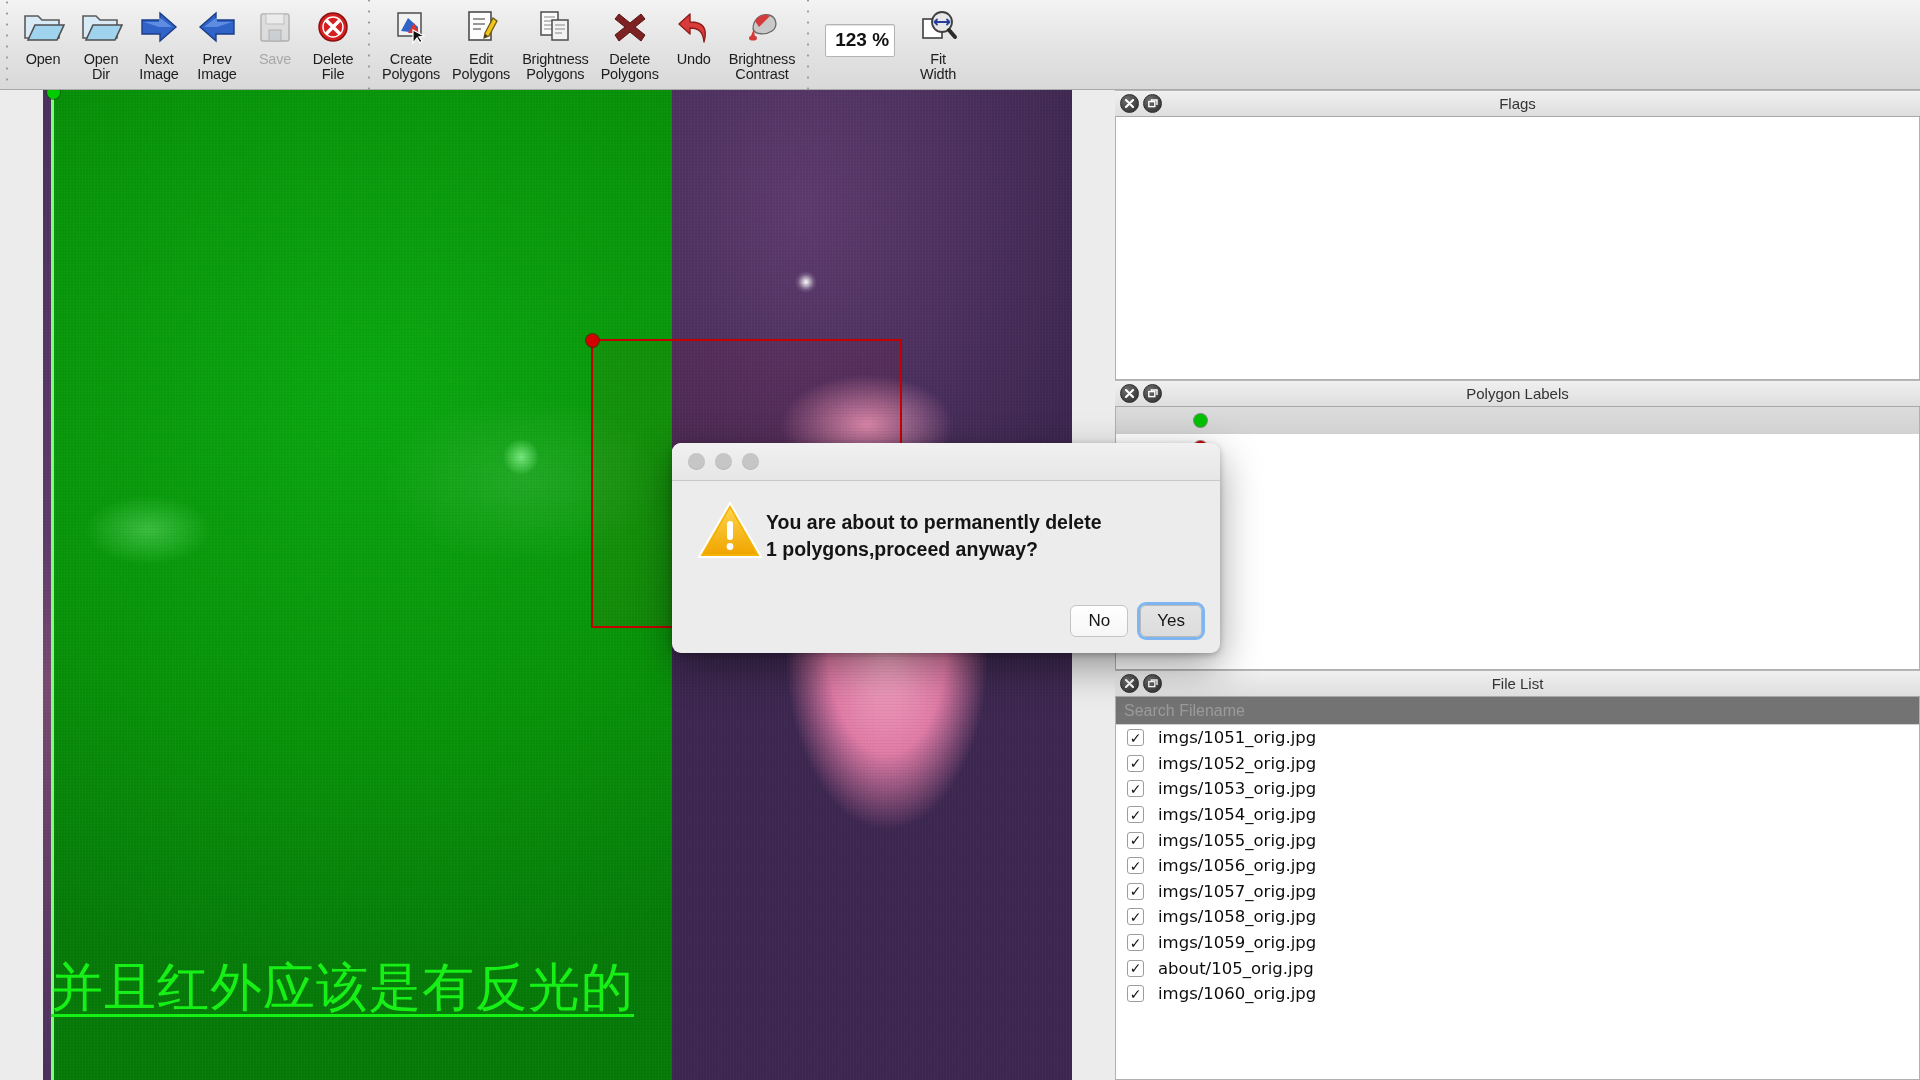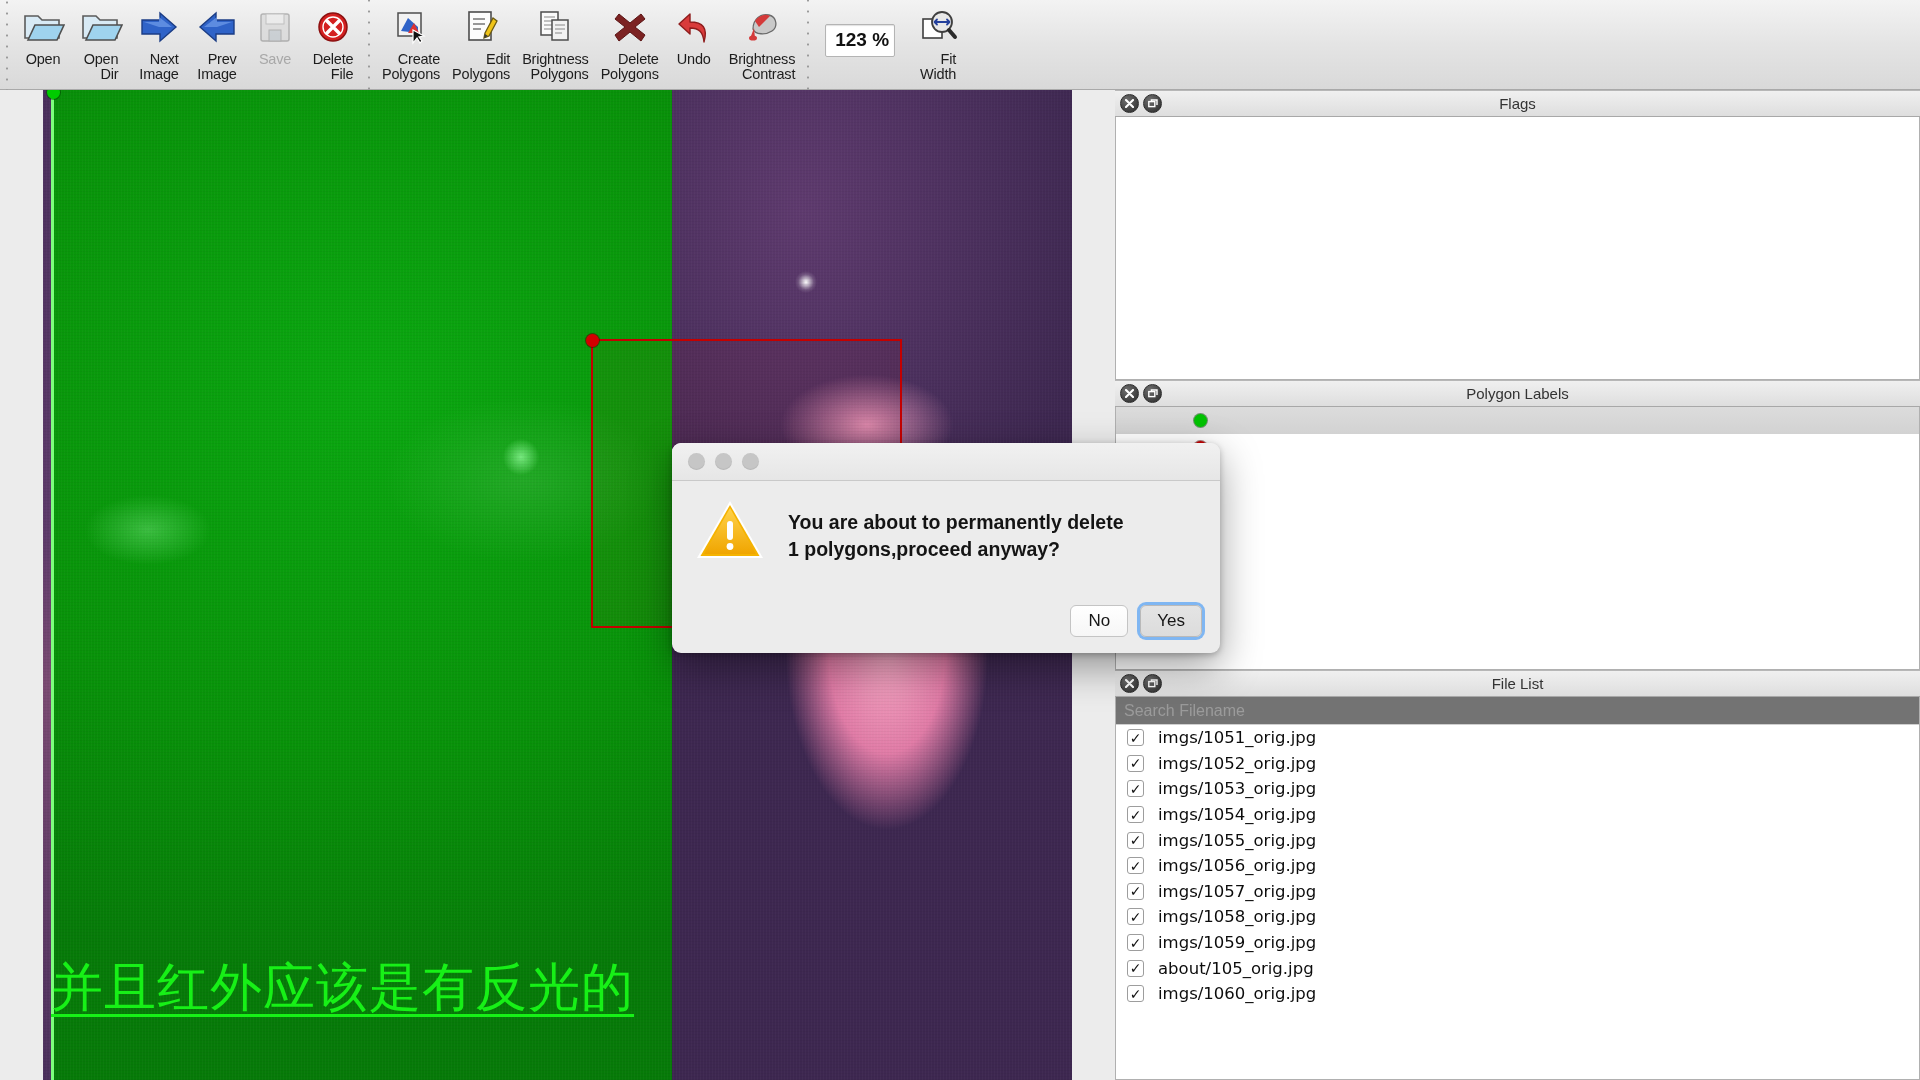--- a/index.html
+++ b/index.html
@@ -30,21 +30,21 @@
     background-size: 6px 11px; background-position: 4px 6px;
     background-repeat: repeat-y;
   }
   .tb-item {
     min-width: 58px; height: 88px; padding: 4px 6px 0 6px;
     display: flex; flex-direction: column; align-items: center;
     cursor: default;
   }
   .tb-ico { height: 46px; display: flex; align-items: center; justify-content: center; }
   .tb-lbl {
-    font-size: 14.5px; line-height: 15px; color: #1d1d1d; text-align: right;
+    font-size: 14.5px; line-height: 15px; color: #1d1d1d; text-align: center;
     margin-top: 2px; white-space: pre-line; letter-spacing: -0.2px;
   }
   .tb-item.disabled .tb-lbl { color: #a8a8a8; }
   .tb-item.disabled .tb-ico { opacity: .45; }
 
   #zoom-box {
     margin-left: 10px; margin-top: 24px;
     background: #fff; border: 1px solid #b4b4b4; border-radius: 2px;
     padding: 4px 5px 5px 9px; font-size: 19px; font-weight: bold; color: #111;
     box-shadow: inset 0 1px 1px rgba(0,0,0,.12);
@@ -177,21 +177,21 @@
     background: #ececec; border-radius: 9px;
     box-shadow: 0 14px 40px rgba(0,0,0,.38), 0 2px 6px rgba(0,0,0,.25);
     overflow: hidden;
   }
   #dlg-titlebar {
     height: 38px; background: linear-gradient(180deg,#f1f1f1,#e6e6e6);
     border-bottom: 1px solid #c9c9c9; display: flex; align-items: center;
     padding-left: 16px; gap: 10px;
   }
   .tl-dot { width: 17px; height: 17px; border-radius: 50%; background: #c6c6c6; box-shadow: inset 0 -1px 1px rgba(0,0,0,.08); }
-  #dlg-body { display: flex; padding: 16px 20px 0 22px; gap: 22px; }
+  #dlg-body { display: flex; padding: 16px 20px 0 22px; }
   #warn-icon { flex: 0 0 72px; }
   #dlg-msg { font-size: 19.5px; font-weight: bold; line-height: 1.38; color: #141414; padding-top: 12px; max-width: 340px; }
   #dlg-buttons { position: absolute; right: 18px; bottom: 16px; display: flex; gap: 12px; align-items: center; }
   .dlg-btn {
     min-width: 58px; height: 32px; padding: 0 16px; font-size: 17px; color: #161616;
     border-radius: 6px; border: 1px solid #c4c4c4; background: linear-gradient(180deg,#ffffff,#f6f6f6);
     display: flex; align-items: center; justify-content: center; cursor: pointer;
     font-family: "Liberation Sans", sans-serif;
   }
   .dlg-btn.default {

